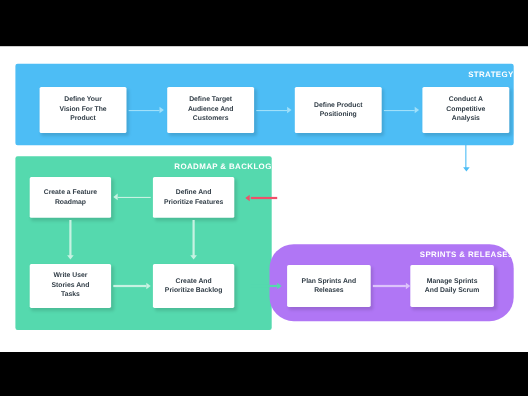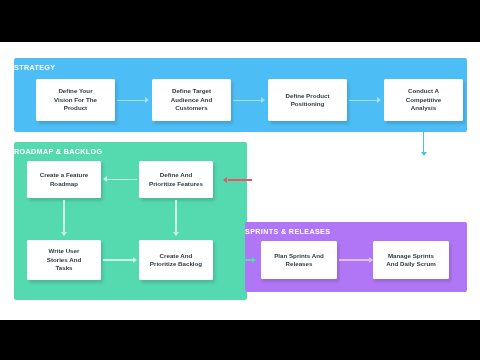--- a/index.html
+++ b/index.html
@@ -29,21 +29,21 @@
   }
   .panel {
     position: absolute;
     border-radius: 2px;
   }
   .panel-title {
     position: absolute;
     top: 5px;
     left: 0;
     right: 0;
-    text-align: left;
+    text-align: right;
     color: #ffffff;
     font-size: 7.2px;
     font-weight: bold;
     letter-spacing: 0.35px;
     line-height: 9px;
     white-space: nowrap;
   }
   .node {
     position: absolute;
     background: #ffffff;
@@ -194,21 +194,21 @@
       <div class="arrow arrow-d" style="left:158.8px; top:90px; color:#C7F2E2;"></div>
 
       <div class="conn conn-h" style="left:89px; top:117.3px; width:30px; background:#C7F2E2;"></div>
       <div class="arrow arrow-r" style="left:119px; top:114.6px; color:#C7F2E2;"></div>
     </div>
 
 
     <div class="conn conn-h" style="left:228px; top:137.3px; width:24px; background:#F05069;"></div>
     <div class="arrow arrow-l" style="left:223px; top:134.6px; color:#F05069;"></div>
 
-    <div class="panel" style="left:245px; top:180px; width:222px; height:70px; background:#B076F5;">
+    <div class="panel" style="left:245px; top:180px; width:222px; height:70px; background:#B076F5;border-radius:22px;">
       <div class="panel-title">SPRINTS &amp; RELEASES</div>
 
       <div class="node" style="left:16px; top:19px; width:76px; height:38px;">
         <span>
           <span>Plan Sprints And</span>
           <span>Releases</span>
         </span>
       </div>
 
       <div class="node" style="left:128px; top:19px; width:76px; height:38px;">

